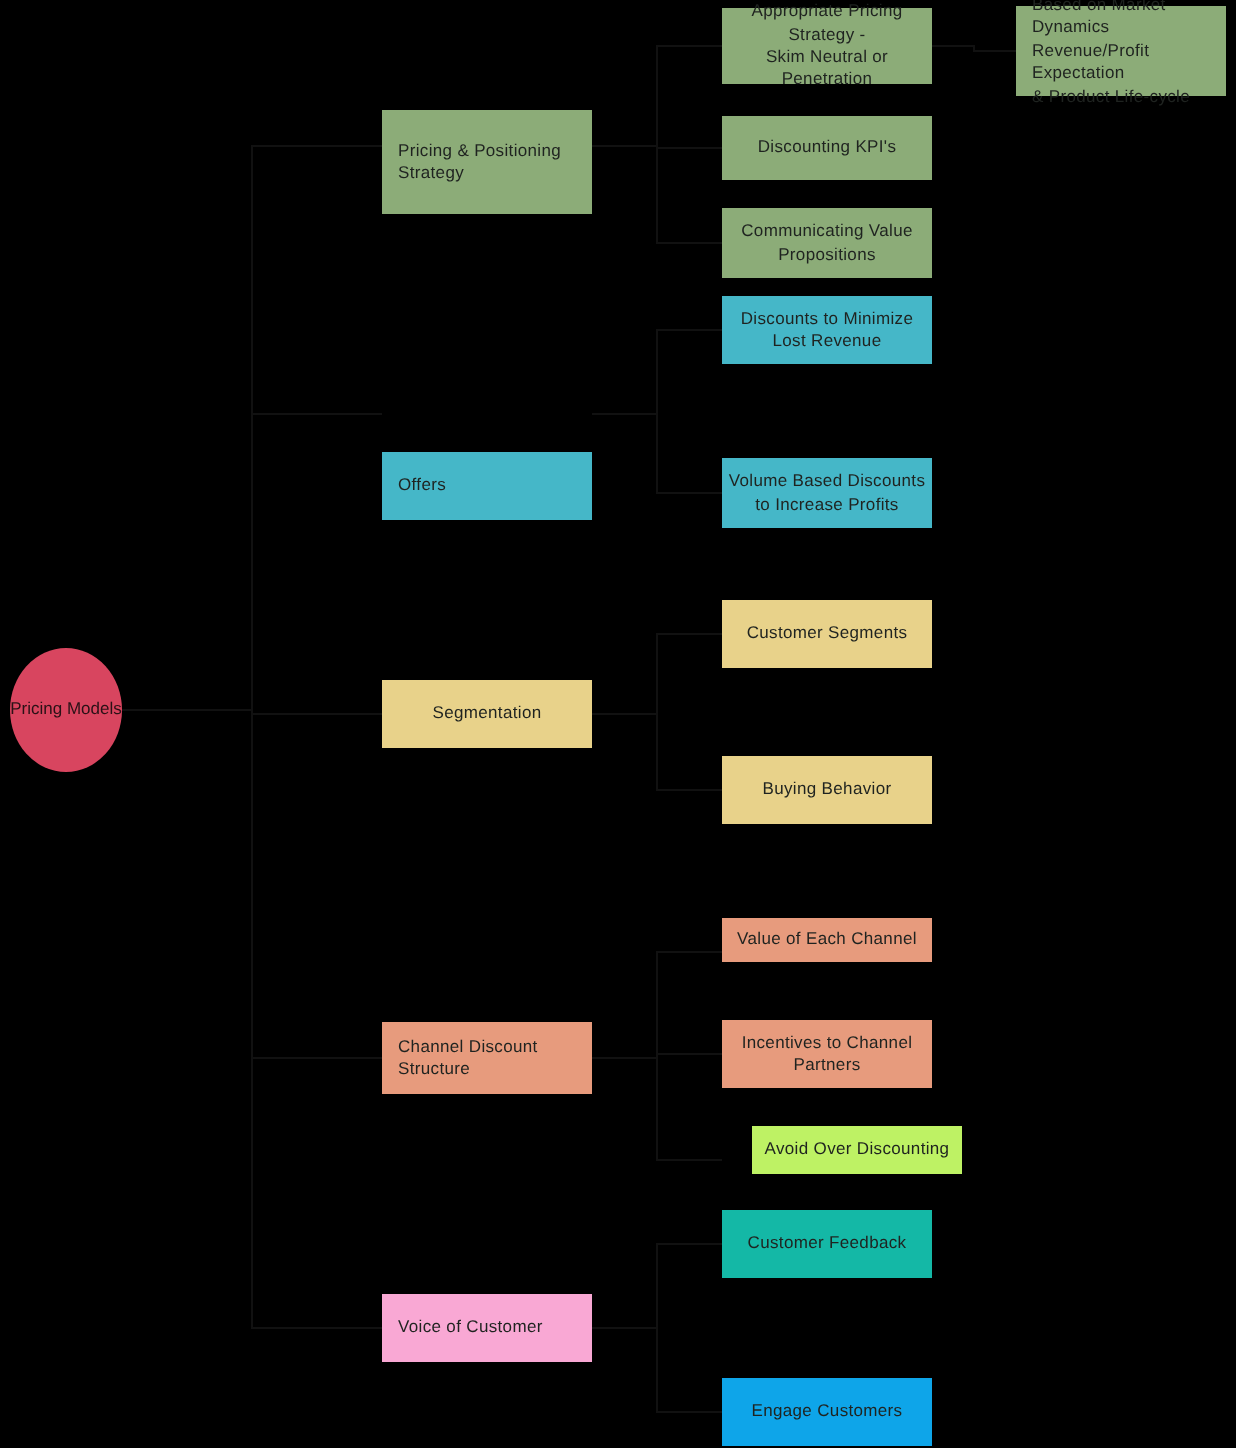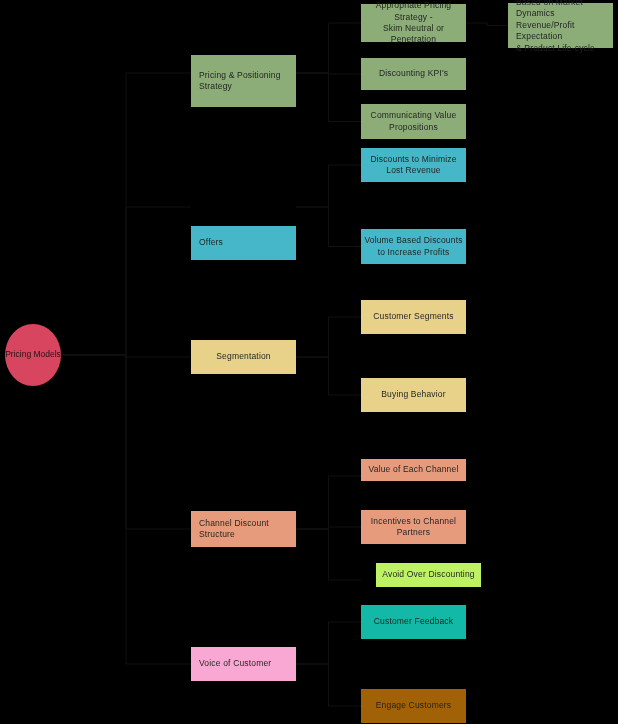--- a/index.html
+++ b/index.html
@@ -98,17 +98,17 @@
       </div>
       <div class="node center" style="left: 361px; top: 563px; width: 105px; height: 24px; background: #bef264; margin-left: 15px;">
         <span class="lbl">Avoid Over Discounting</span>
       </div>
       <div class="node left" style="left: 191px; top: 647px; width: 105px; height: 34px; background: #f9a8d4;">
         <span class="lbl">Voice of Customer</span>
       </div>
       <div class="node center" style="left: 361px; top: 605px; width: 105px; height: 34px; background: #14b8a6;">
         <span class="lbl">Customer Feedback</span>
       </div>
-      <div class="node center" style="left: 361px; top: 689px; width: 105px; height: 34px; background: #a16207;">
+      <div class="node center" style="left: 361px; top: 689px; width: 105px; height: 34px; background: #0ea5e9;">
         <span class="lbl">Engage Customers</span>
       </div>
     </div>
 </div>
 
 </body></html>

